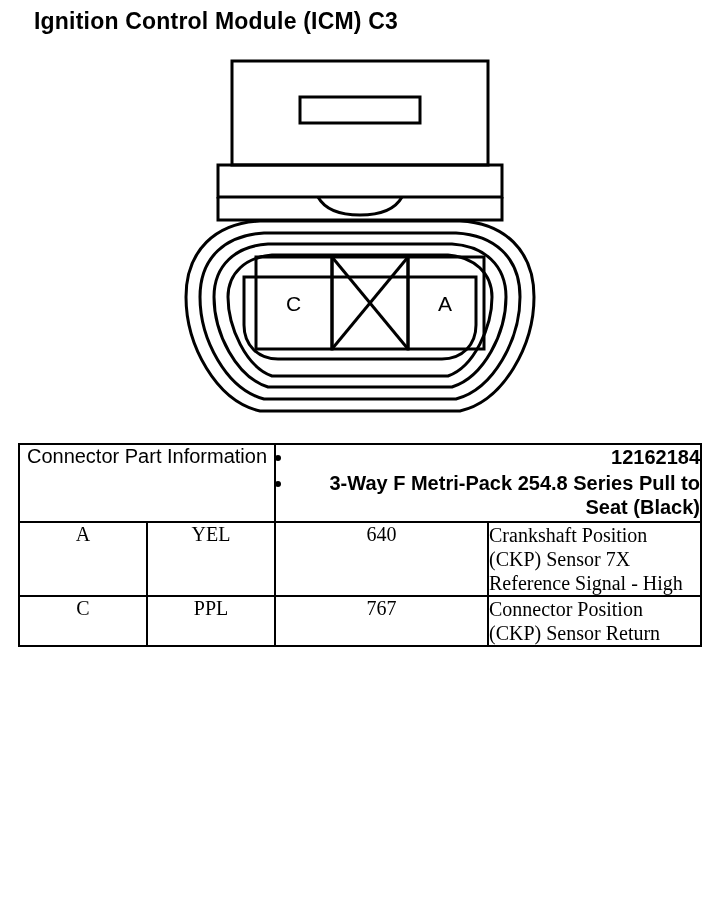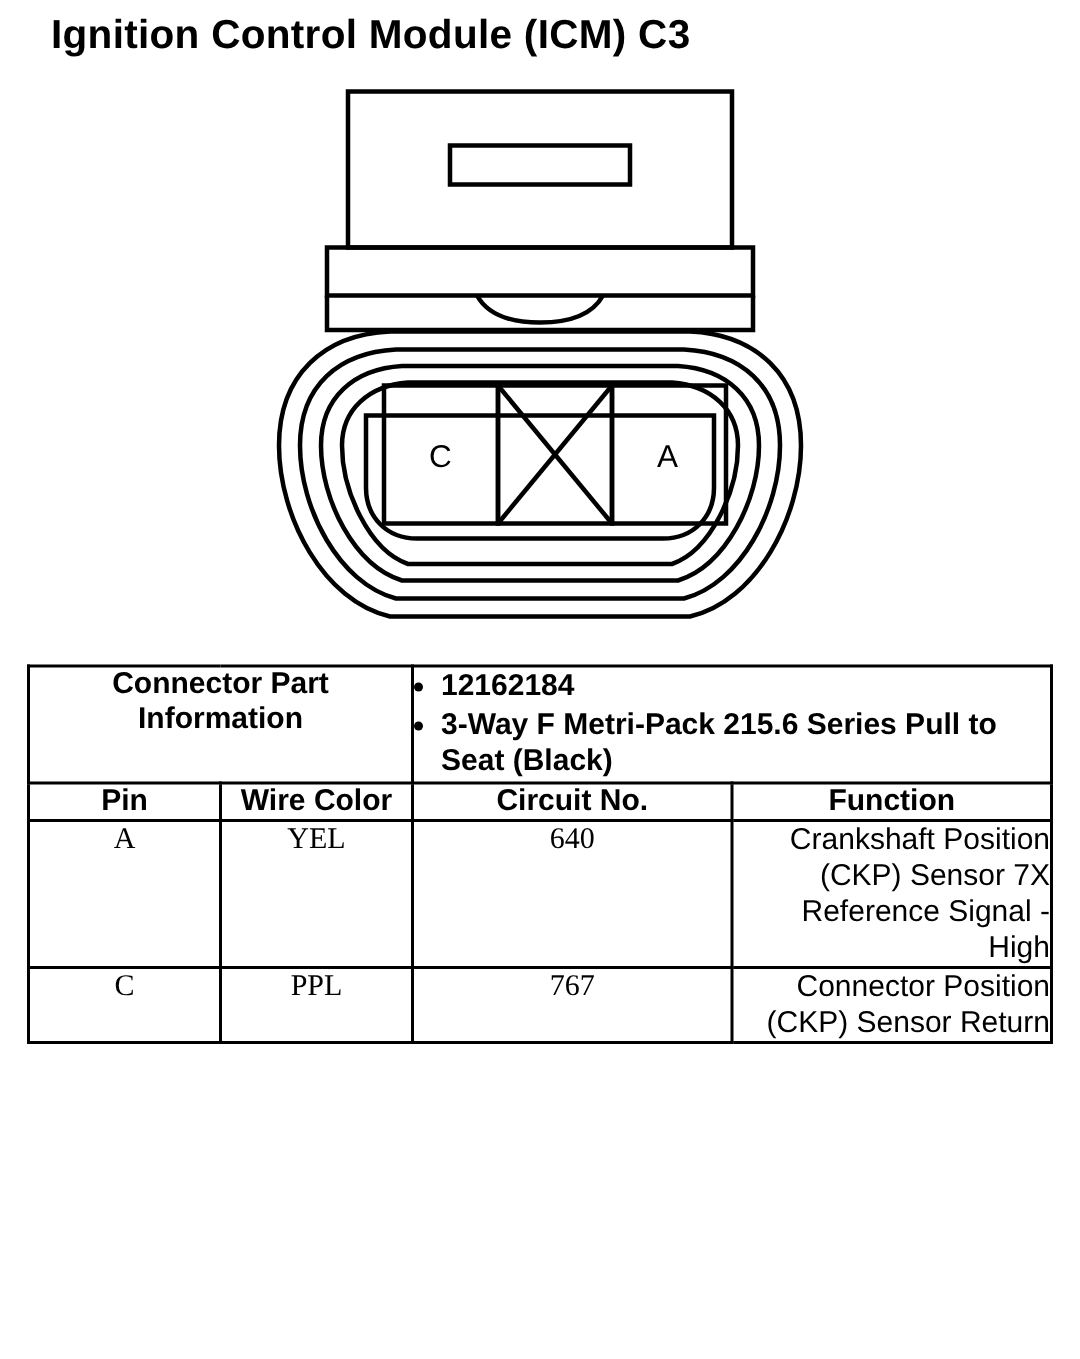--- a/index.html
+++ b/index.html
@@ -14,21 +14,21 @@
     font-family: "Liberation Sans", sans-serif;
     color: #000000;
     overflow: hidden;
   }
 
   #title {
     position: absolute;
     left: 34px;
     top: 8px;
     font-family: "Liberation Sans", sans-serif;
-    font-size: 27px;
+    font-size: 23px;
     font-weight: bold;
     letter-spacing: 0.2px;
     white-space: nowrap;
   }
 
   #connector-figure {
     position: absolute;
     left: 140px;
     top: 45px;
     width: 440px;
@@ -50,37 +50,38 @@
   table.info td, table.info th {
     border: 2px solid #000;
     padding: 0;
     vertical-align: top;
   }
 
   .cpi-label {
     width: 254px;
     text-align: center;
     font-family: "Liberation Sans", sans-serif;
-    font-weight: bold;
+    font-weight: normal;
     font-size: 20px;
     line-height: 1.15;
     padding: 10px 6px 12px 6px;
     vertical-align: top;
   }
   .cpi-values {
     padding: 8px 10px 10px 22px;
     font-family: "Liberation Sans", sans-serif;
     font-weight: bold;
     font-size: 20px;
     line-height: 1.2;
   }
   .cpi-values ul {
     margin: 0;
     padding: 0 0 0 18px;
     list-style: disc;
+    text-align: right;
   }
   .cpi-values li {
     margin: 0 0 2px 0;
   }
 
   .hdr {
     text-align: center;
     font-family: "Liberation Sans", sans-serif;
     font-weight: bold;
     font-size: 20px;
@@ -89,22 +90,22 @@
     vertical-align: top;
   }
 
   .cell-pin, .cell-color, .cell-circuit {
     text-align: center;
     font-family: "Liberation Serif", serif;
     font-size: 20px;
     padding: 10px 4px 12px 4px;
   }
   .cell-function {
-    text-align: right;
-    font-family: Liberation Sans, sans-serif;
+    text-align: left;
+    font-family: Liberation Serif, serif;
     font-size: 20px;
     line-height: 1.2;
     padding: 9px 8px 12px 10px;
     border-radius: 24px;
   }
 
   .col-pin { width: 76px; }
   .col-color { width: 178px; }
   .col-circuit { width: 170px; }
   .col-function { width: 260px; }
@@ -182,29 +183,23 @@
 </div>
 
 <div id="table-wrap">
   <table class="info">
     <tbody>
         <tr>
       <td class="cpi-label" colspan="2">Connector Part Information</td>
       <td class="cpi-values" colspan="2">
         <ul>
           <li>12162184</li>
-          <li>3-Way F Metri-Pack 215.6 Series Pull to Seat (Black)</li>
+          <li>3-Way F Metri-Pack 254.8 Series Pull to Seat (Black)</li>
         </ul>
       </td>
-    </tr>
-    <tr>
-      <td class="hdr col-pin">Pin</td>
-      <td class="hdr col-color">Wire Color</td>
-      <td class="hdr col-circuit">Circuit No.</td>
-      <td class="hdr col-function">Function</td>
     </tr>
     <tr>
       <td class="cell-pin">A</td>
       <td class="cell-color">YEL</td>
       <td class="cell-circuit">640</td>
       <td class="cell-function">Crankshaft Position (CKP) Sensor 7X Reference Signal - High</td>
     </tr>
     <tr>
       <td class="cell-pin">C</td>
       <td class="cell-color">PPL</td>

